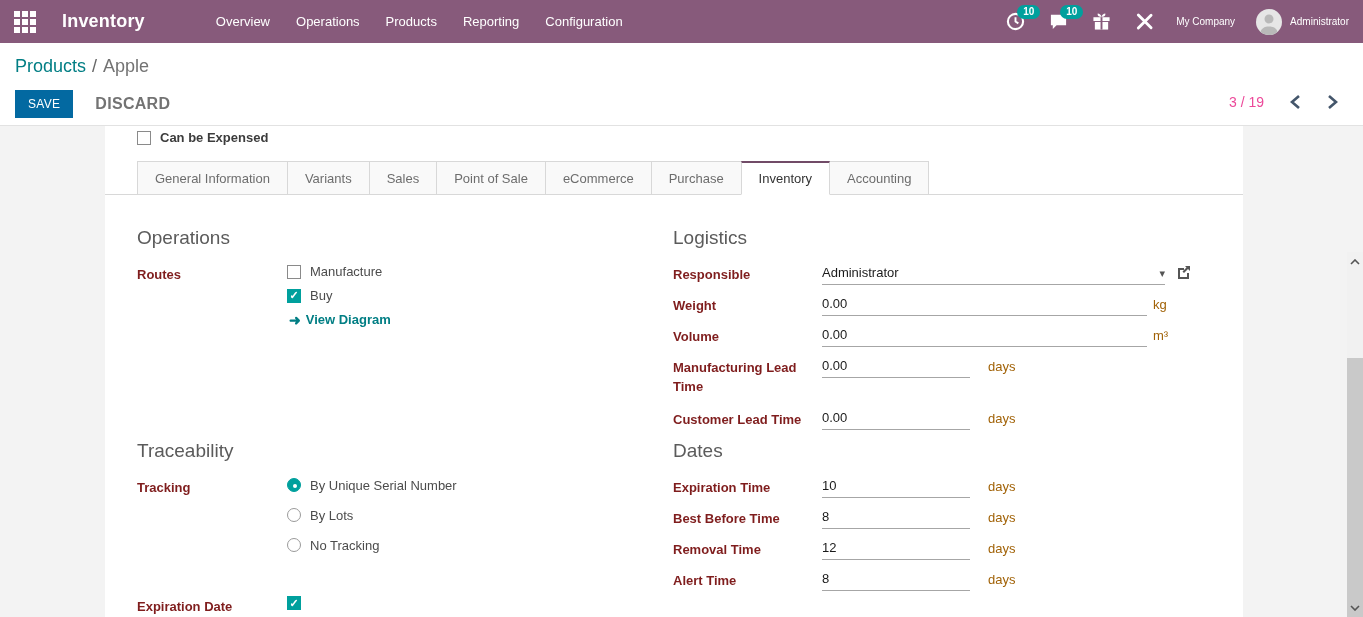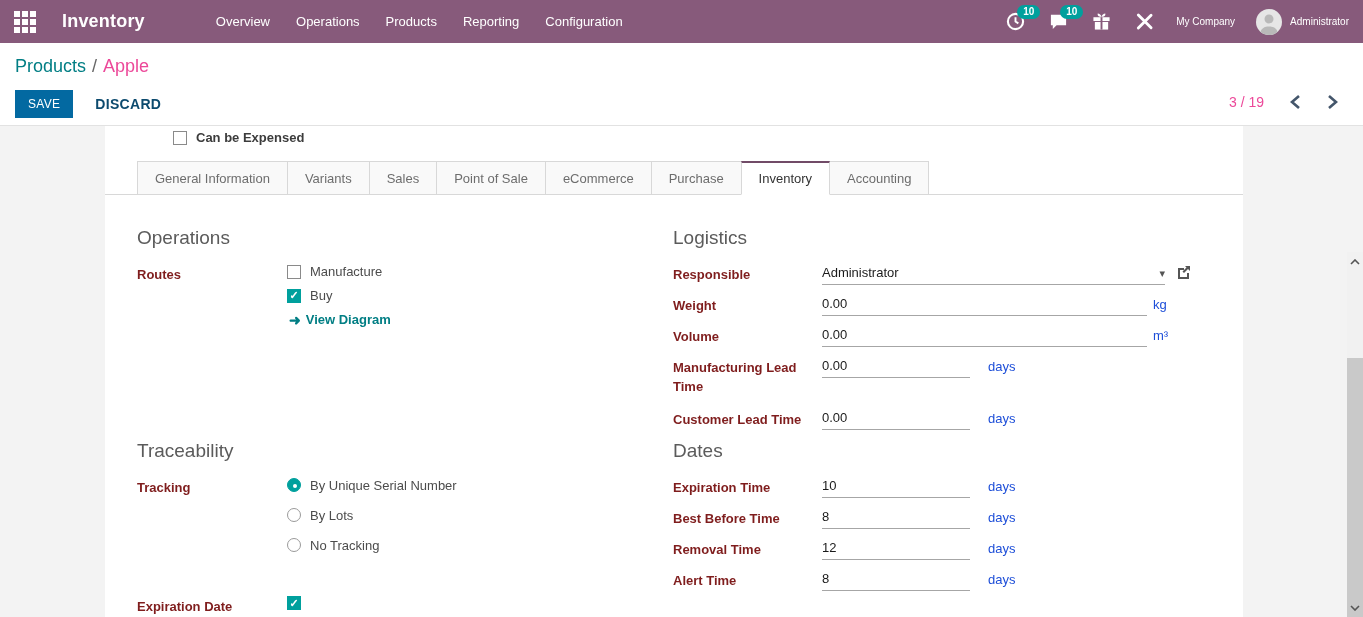--- a/index.html
+++ b/index.html
@@ -37,39 +37,39 @@
   .avatar { width:26px; height:26px; border-radius:50%; background:#e6e6e6; overflow:hidden; display:flex; align-items:flex-end; justify-content:center; }
 
   
   .control-panel {
     position:absolute; top:43px; left:0; right:0; height:83px;
     background:#fff; border-bottom:1px solid #e2e2e2;
   }
   .breadcrumb { position:absolute; left:15px; top:13px; font-size:18px; }
   .breadcrumb .parent { color:#017E84; cursor:pointer; }
   .breadcrumb .sep { color:#666; padding:0 6px; }
-  .breadcrumb .current { color:#ec4899; }
+  .breadcrumb .current { color:#737373; }
   .cp-buttons { position:absolute; left:15px; top:47px; display:flex; align-items:center; gap:22px; }
   .btn-save {
     background:#0369a1; color:#fff; border:none; font-weight:normal; font-size:12px;
     padding:7px 13px; cursor:pointer; font-family:inherit; letter-spacing:.3px;
   }
   .btn-discard {
-    background:none; border:none; color:#0c4a6e; font-weight:bold; font-size:14px;
+    background:none; border:none; color:#737373; font-weight:bold; font-size:16px;
     cursor:pointer; font-family:inherit; letter-spacing:.3px;
   }
   .pager { position:absolute; right:25px; top:51px; display:flex; align-items:center; gap:26px; }
   .pager-value { color:#ec4899; font-size:14px; }
   .pager-arrow { cursor:pointer; display:flex; align-items:center; }
 
   
   .content { position:absolute; top:126px; left:0; right:0; bottom:0; background:#f3f3f3; }
   .sheet { position:absolute; top:0; left:105px; width:1138px; bottom:0; background:#fff; }
 
-  .expensed-row { position:absolute; left:32px; top:4px; display:flex; align-items:center; gap:9px;margin-left:36px; }
+  .expensed-row { position:absolute; left:32px; top:4px; display:flex; align-items:center; gap:9px; }
   .expensed-row .lbl { font-weight:bold; color:#3c3c3c; }
 
   .checkbox { width:14px; height:14px; border:1px solid #8a8a8a; background:#fff; display:inline-flex; align-items:center; justify-content:center; cursor:pointer; flex:none; }
   .checkbox.checked { background:#00A09D; border-color:#00A09D; color:#fff; font-size:11px; font-weight:bold; line-height:1; }
 
   
   .tabs { position:absolute; left:0; right:0; top:35px; height:34px; display:flex; padding-left:32px; border-bottom:1px solid #d8d8d8; }
   .tab {
     padding:0 17px; display:flex; align-items:center; font-size:13px; color:#6d6d6d;
     background:#f9f9f9; border:1px solid #d8d8d8; border-right:none; cursor:pointer; margin-bottom:-1px;
@@ -98,21 +98,21 @@
   .opt-label { color:#4c4c4c; cursor:pointer; }
   .link-row { display:flex; align-items:center; gap:5px; margin-top:3px; margin-left:2px; }
   .diagram-link { color:#017E84; font-weight:bold; cursor:pointer; }
   .diagram-arrow { color:#017E84; font-weight:bold; font-size:14px; line-height:1; }
 
   .field { border-bottom:1px solid #a6a6a6; color:#1a1a1a; font-size:13px; line-height:18px; padding-bottom:2px; cursor:text; }
   .field-wide { width:343px; display:flex; align-items:center; }
   .field-wide .val { flex:1; }
   .field-med { width:325px; }
   .field-sm { width:148px; }
-  .unit { color:#1d4ed8; margin-left:6px; line-height:19px; }
+  .unit { color:#a16207; margin-left:6px; line-height:19px; }
   .unit-days { margin-left:18px; }
   .caret { color:#555; font-size:11px; cursor:pointer; padding-left:4px; }
   .ext-link { margin-left:12px; margin-top:1px; cursor:pointer; flex:none; }
 
   .radio { width:14px; height:14px; border-radius:50%; border:1px solid #9a9a9a; background:#fff; flex:none; cursor:pointer; position:relative; }
   .radio.selected { background:#00A09D; border-color:#00A09D; }
   .radio.selected::after { content:""; position:absolute; left:5px; top:5px; width:4px; height:4px; border-radius:50%; background:#fff; }
   .radio-stack .opt-row { display:flex; align-items:center; gap:9px; margin-bottom:14px; height:16px; }
   .expiration-row { margin-top:29px; }
 

